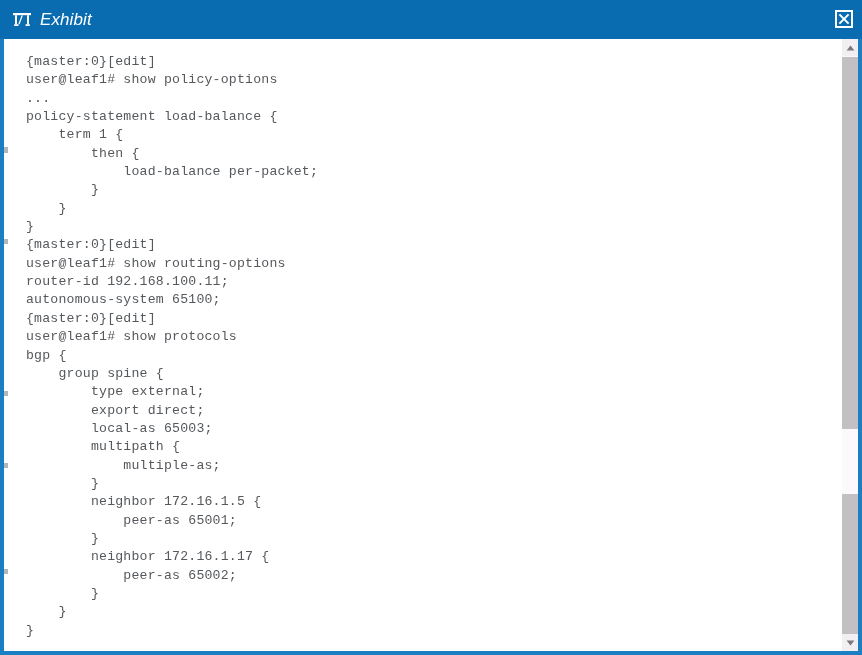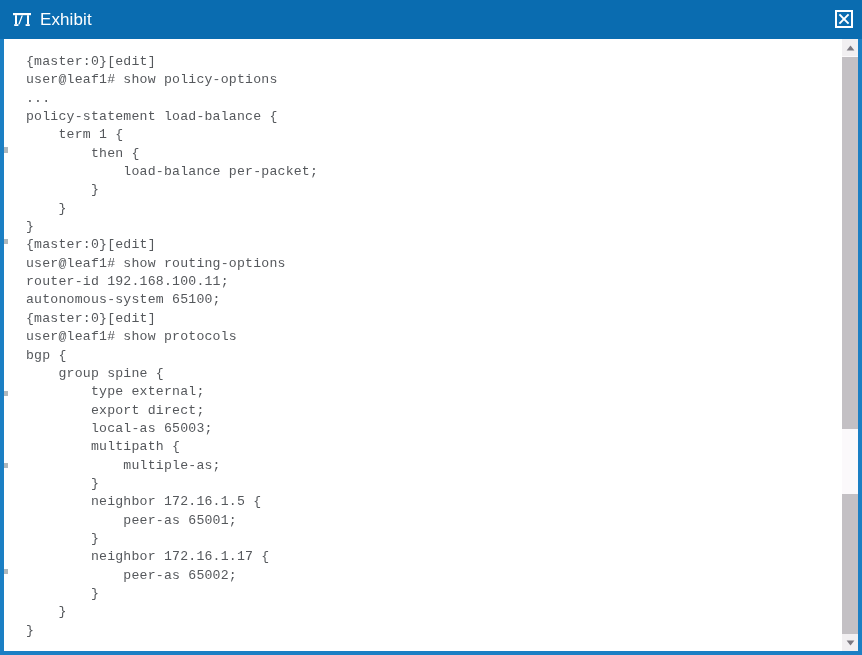--- a/index.html
+++ b/index.html
@@ -34,20 +34,21 @@
     background: #0a6cb0;
     display: flex;
     align-items: center;
     padding: 0 6px 0 12px;
     box-sizing: border-box;
   }
   .title-left {
     display: flex;
     align-items: center;
     gap: 8px;
+    font-style: italic;
   }
   .exhibit-icon {
     width: 20px;
     height: 18px;
     display: block;
     flex: 0 0 auto;
   }
   .title-text {
     color: #ffffff;
     font-size: 17px;

